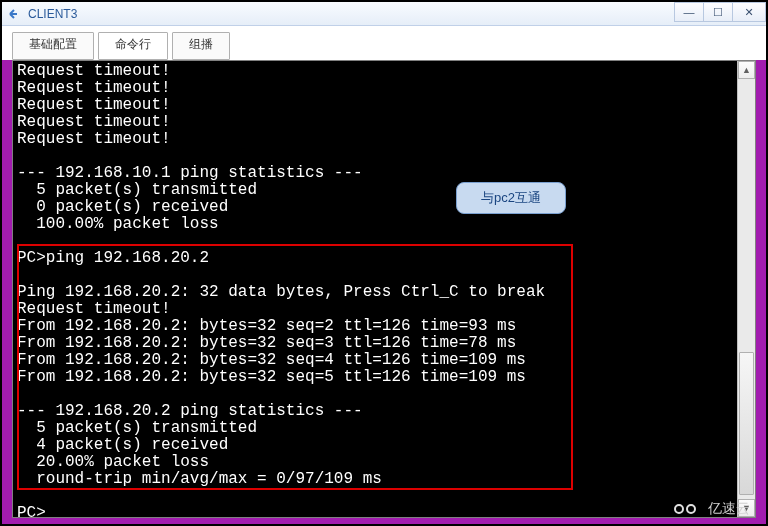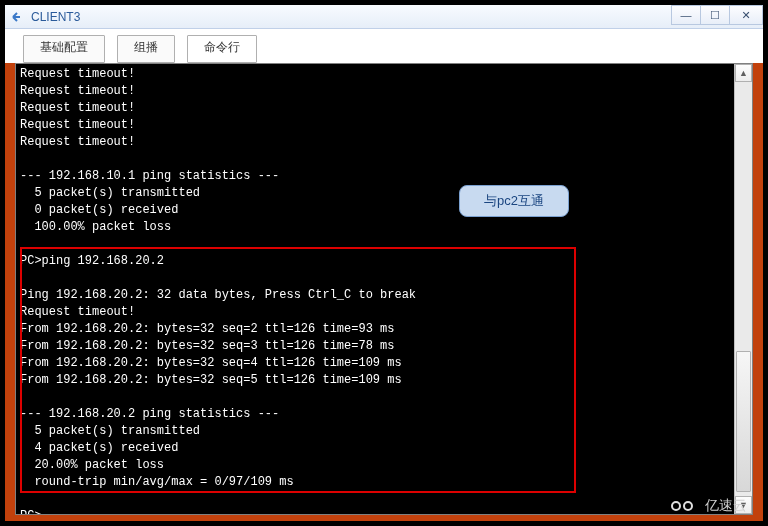--- a/index.html
+++ b/index.html
@@ -7,22 +7,22 @@
       width: 768px;
       height: 526px;
       background: #f0f0f0;
       font-family: "Microsoft YaHei", Arial, sans-serif;
       overflow: hidden;
       position: relative;
     }
     .window {
       width: 768px;
       height: 526px;
-      background: #c2410c;
-      border: 5px solid #000000;
+      background: #a21caf;
+      border: 2px solid #000000;
       position: relative;
     }
     .titlebar {
       height: 24px;
       background: linear-gradient(#f8fbff, #e6eef8);
       border-bottom: 1px solid #c0d0e8;
       display: flex;
       align-items: center;
       padding: 0 6px;
       position: relative;
@@ -64,37 +64,36 @@
       background: #fff;
     }
     .tab {
       border: 1px solid #b0b0b0;
       background: #fafafa;
       padding: 3px 16px;
       font-size: 12px;
       color: #333;
       cursor: pointer;
       border-radius: 1px;
-      margin-left: 8px;
     }
     .tab.active { background: #fff; }
     .terminal-wrap {
       position: relative;
       margin: 0 10px 6px 10px;
       border: 1px solid #808080;
       height: calc(100% - 64px);
       background: #000;
     }
     .terminal {
       width: calc(100% - 18px);
       height: 100%;
       background: #000;
       color: #fff;
       font-family: "Courier New", monospace;
-      font-size: 12px;
+      font-size: 16px;
       line-height: 17px;
       padding: 2px 4px;
       white-space: pre;
       position: relative;
       overflow: hidden;
     }
     .scrollbar {
       position: absolute;
       right: 0; top: 0;
       width: 18px;
@@ -180,22 +179,22 @@
     <span class="title-text">CLIENT3</span>
     <div class="win-buttons">
       <div class="win-btn">—</div>
       <div class="win-btn">☐</div>
       <div class="win-btn close">✕</div>
     </div>
   </div>
 
   <div class="tabbar">
     <div class="tab">基础配置</div>
+    <div class="tab active">命令行</div>
     <div class="tab">组播</div>
-    <div class="tab active">命令行</div>
   </div>
 
   <div class="terminal-wrap">
     <div class="terminal"><span>Request timeout!</span>
 <span>Request timeout!</span>
 <span>Request timeout!</span>
 <span>Request timeout!</span>
 <span>Request timeout!</span>
 <span></span>
 <span>--- 192.168.10.1 ping statistics ---</span>

